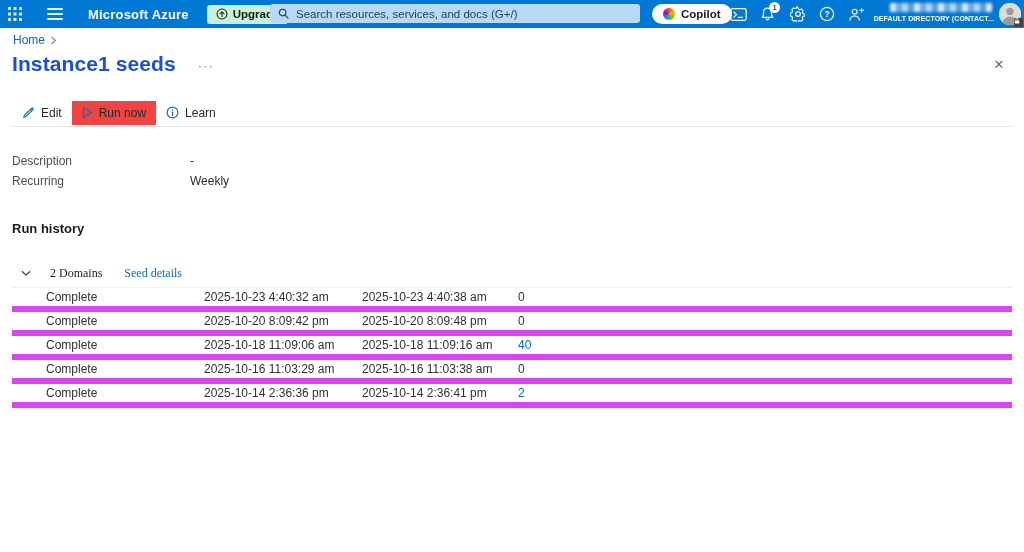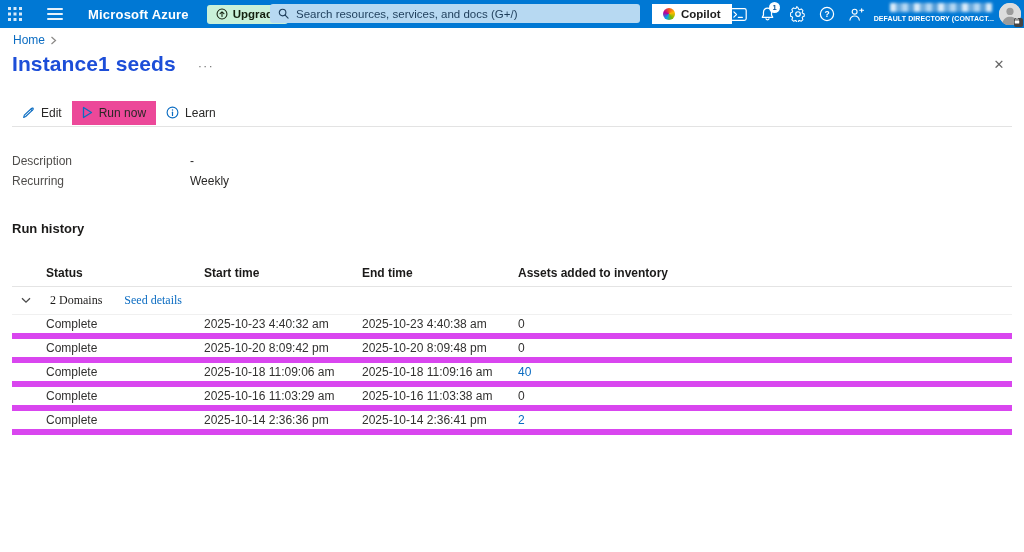--- a/index.html
+++ b/index.html
@@ -18,21 +18,21 @@
     letter-spacing:.2px; white-space:nowrap; }
   .upgrade { margin-left:18px; height:19px; display:flex; align-items:center; gap:5px;
     background:#c9f1d9; border:none; border-radius:3px; padding:0 9px;
     font-size:11.5px; font-weight:bold; color:#14210f; cursor:pointer; }
   .searchbox { position:absolute; left:270px; top:4px; width:370px; height:19px;
     background:#b7d9f2; border-radius:3px; display:flex; align-items:center; padding:0 8px; }
   .searchbox input { flex:1; border:none; background:transparent; outline:none;
     font-size:11.5px; color:#16344d; font-family:"Liberation Sans",sans-serif; }
   .searchbox input::placeholder { color:#1d3d5a; opacity:1; }
   .copilot { position:absolute; left:652px; top:4px; height:20px; display:flex;
-    align-items:center; gap:6px; background:#fff; border:none; border-radius:0;
+    align-items:center; gap:6px; background:#fff; border:none; border-radius:10px;
     padding:0 11px; font-size:11.5px; font-weight:bold; color:#1b1b1b; cursor:pointer; }
   .copilot-logo { width:12px; height:12px; border-radius:50%;
     background:conic-gradient(#f25022,#ffb900,#7fba00,#00a4ef,#b4009e,#f25022); }
   .tb-right-icon { position:absolute; top:0; width:28px; }
   .badge { position:absolute; top:2px; right:1px; width:11px; height:11px;
     background:#fff; border-radius:50%; color:#0a5394; font-size:7.5px; font-weight:bold;
     display:flex; align-items:center; justify-content:center; }
   .account { position:absolute; right:28px; top:0; height:28px; width:132px; cursor:pointer; }
   .acct-name-blur { position:absolute; right:4px; top:3px; width:102px; height:9px;
     background:repeating-linear-gradient(90deg,rgba(255,255,255,.85) 0 6px,rgba(200,215,230,.55) 6px 12px,rgba(255,255,255,.7) 12px 18px,rgba(170,195,220,.5) 18px 24px);
@@ -55,21 +55,21 @@
   .title-more { margin-left:22px; color:#7a7a7a; font-size:13px; letter-spacing:1px;
     cursor:pointer; line-height:10px; padding-top:4px; }
   .close-x { position:absolute; top:55px; left:990px; width:18px; height:18px;
     color:#666; font-size:13px; display:flex; align-items:center; justify-content:center;
     cursor:pointer; }
 
   .toolbar { position:absolute; top:100px; left:12px; display:flex; align-items:center; height:25px; }
   .tool-btn { display:flex; align-items:center; gap:6px; font-size:12px; color:#292827;
     padding:5px 10px; border:none; background:transparent; cursor:pointer;
     font-family:"Liberation Sans",sans-serif; }
-  .tool-btn.active { background:#ec4899; }
+  .tool-btn.active { background:#ef4444; }
   .toolbar-divider { position:absolute; top:126px; left:12px; width:1000px; height:1px;
     background:#e3e3e3; }
 
   .props { position:absolute; top:151px; left:12px; }
   .prop-row { display:flex; height:20px; align-items:center; font-size:12px; }
   .prop-label { width:178px; color:#4f4d4b; }
   .prop-value { color:#292827; }
 
   .rh-heading { position:absolute; top:221px; left:12px; font-size:13px; font-weight:bold;
     color:#1b1a19;text-align:center; }
@@ -245,26 +245,20 @@
     </div>
     <div class="prop-row">
       <span class="prop-label">Recurring</span>
       <span class="prop-value">Weekly</span>
     </div>
   </div>
 
   <h2 class="rh-heading">Run history</h2>
 
   <div class="table">
-    <div class="t-header">
-      <span>Status</span>
-      <span>Start time</span>
-      <span>End time</span>
-      <span>Assets added to inventory</span>
-    </div>
 
     <div class="group-row">
       <span class="group-chevron">
         <svg width="10" height="7" viewBox="0 0 10 7">
             <path d="M1 1.2 5 5.2 9 1.2" fill="none" stroke="#4a4a4a" stroke-width="1.3"></path>
           </svg>
       </span>
       <span class="group-label">2 Domains</span>
       <a class="group-link">Seed details</a>
     </div>

